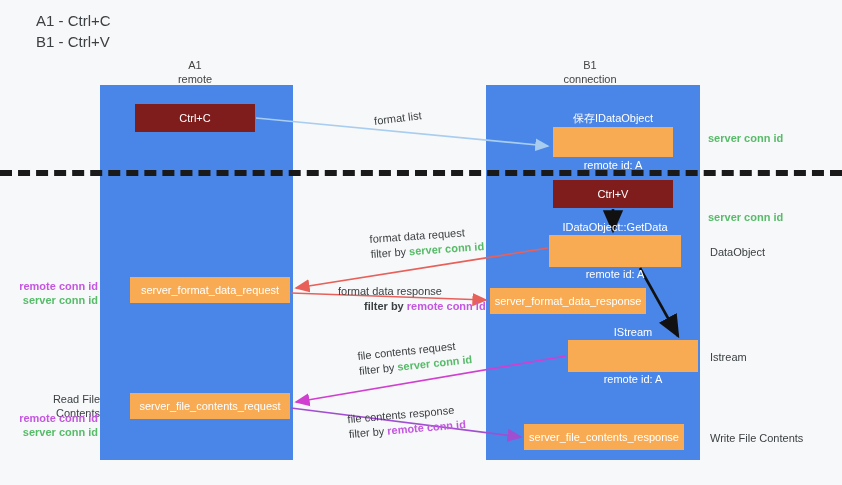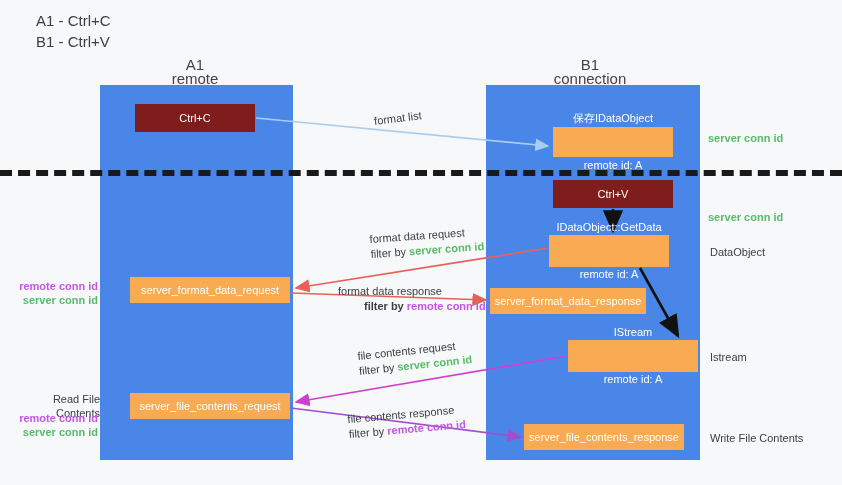--- a/index.html
+++ b/index.html
@@ -16,21 +16,21 @@
 
   
   #title{
     left:0;top:10px;width:842px;
     text-align:left;
     font-size:15px;line-height:21px;color:#3c4043;padding-left:36px;
   }
 
   
   .lane-head{
-    text-align:center;font-size:15px;line-height:14px;color:#444;
+    text-align:center;font-size:11px;line-height:14px;color:#444;
   }
   #head-a1{left:110px;top:58px;width:170px;}
   #head-b1{left:495px;top:58px;width:190px;}
 
   
   .lane{background:#4a86e8;}
   #lane-a1{left:100px;top:85px;width:193px;height:375px;}
   #lane-b1{left:486px;top:85px;width:214px;height:375px;}
 
   
@@ -48,21 +48,21 @@
     text-align:center;
     padding:2px 4px;
   }
   .box .l2{font-size:11px;}
   .green{background:#7f1d1d;}
   .orange{background:#f8ab52;gap:34px;}
 
   #box-ctrlc{left:135px;top:104px;width:120px;height:28px;}
   #box-save-idataobject{left:553px;top:127px;width:120px;height:30px;}
   #box-ctrlv{left:553px;top:180px;width:120px;height:28px;}
-  #box-getdata{left:549px;top:235px;width:120px;height:32px;text-align:center;}
+  #box-getdata{left:549px;top:235px;width:132px;height:32px;text-align:center;}
   #box-fmt-req{left:130px;top:277px;width:160px;height:26px;}
   #box-fmt-res{left:490px;top:288px;width:156px;height:26px;}
   #box-istream{left:568px;top:340px;width:130px;height:32px;}
   #box-file-req{left:130px;top:393px;width:160px;height:26px;}
   #box-file-res{left:524px;top:424px;width:160px;height:26px;}
 
   
   .anno{font-size:11px;line-height:14px;}
   .green-t{color:#57bb69;font-weight:bold;}
   .purple-t{color:#c457e0;font-weight:bold;}

